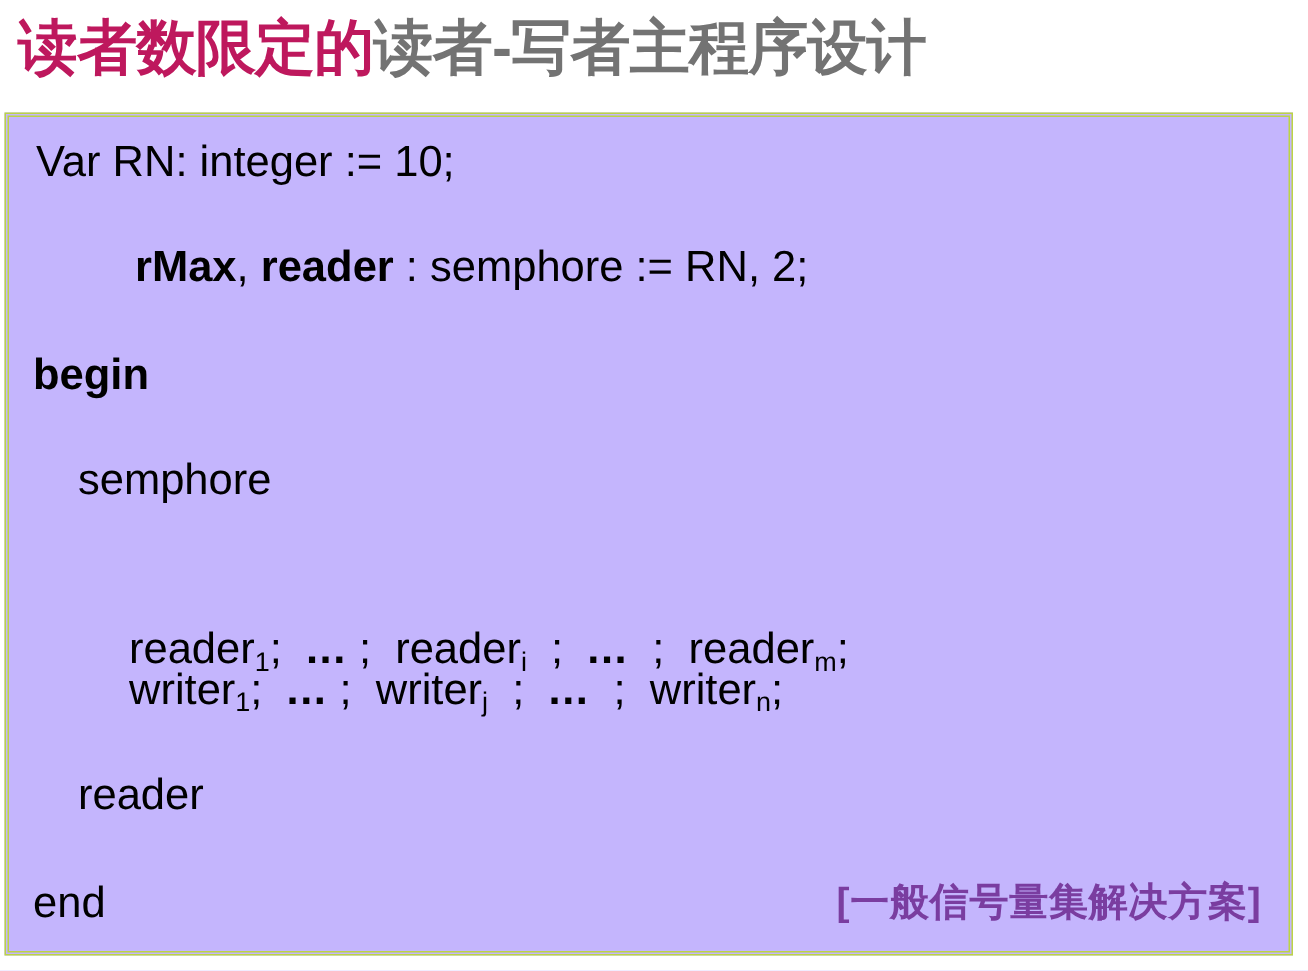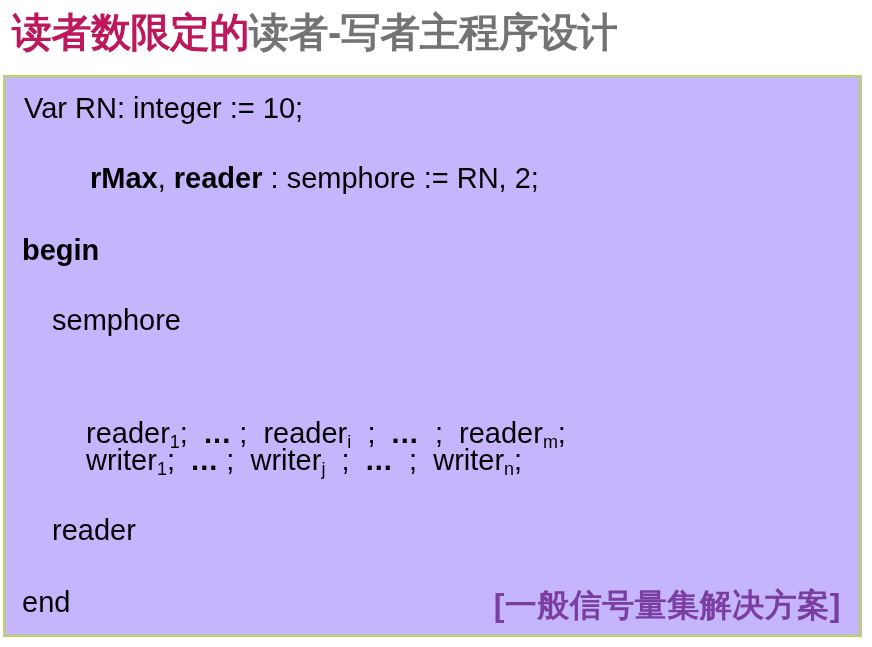--- a/index.html
+++ b/index.html
@@ -71,21 +71,21 @@
     font-size: 0.62em;
     vertical-align: baseline;
     position: relative;
     bottom: -0.30em;
   }
 
   #note-tag {
     position: absolute;
     right: 18px;
     top: 506px;
-    font-size: 32px;
+    font-size: 26px;
     font-weight: bold;
     color: #7A3DA0;
     white-space: nowrap;
     letter-spacing: 0.5px;
   }
 </style>
 </head>
 <body>
 
 <div id="slide-title">

